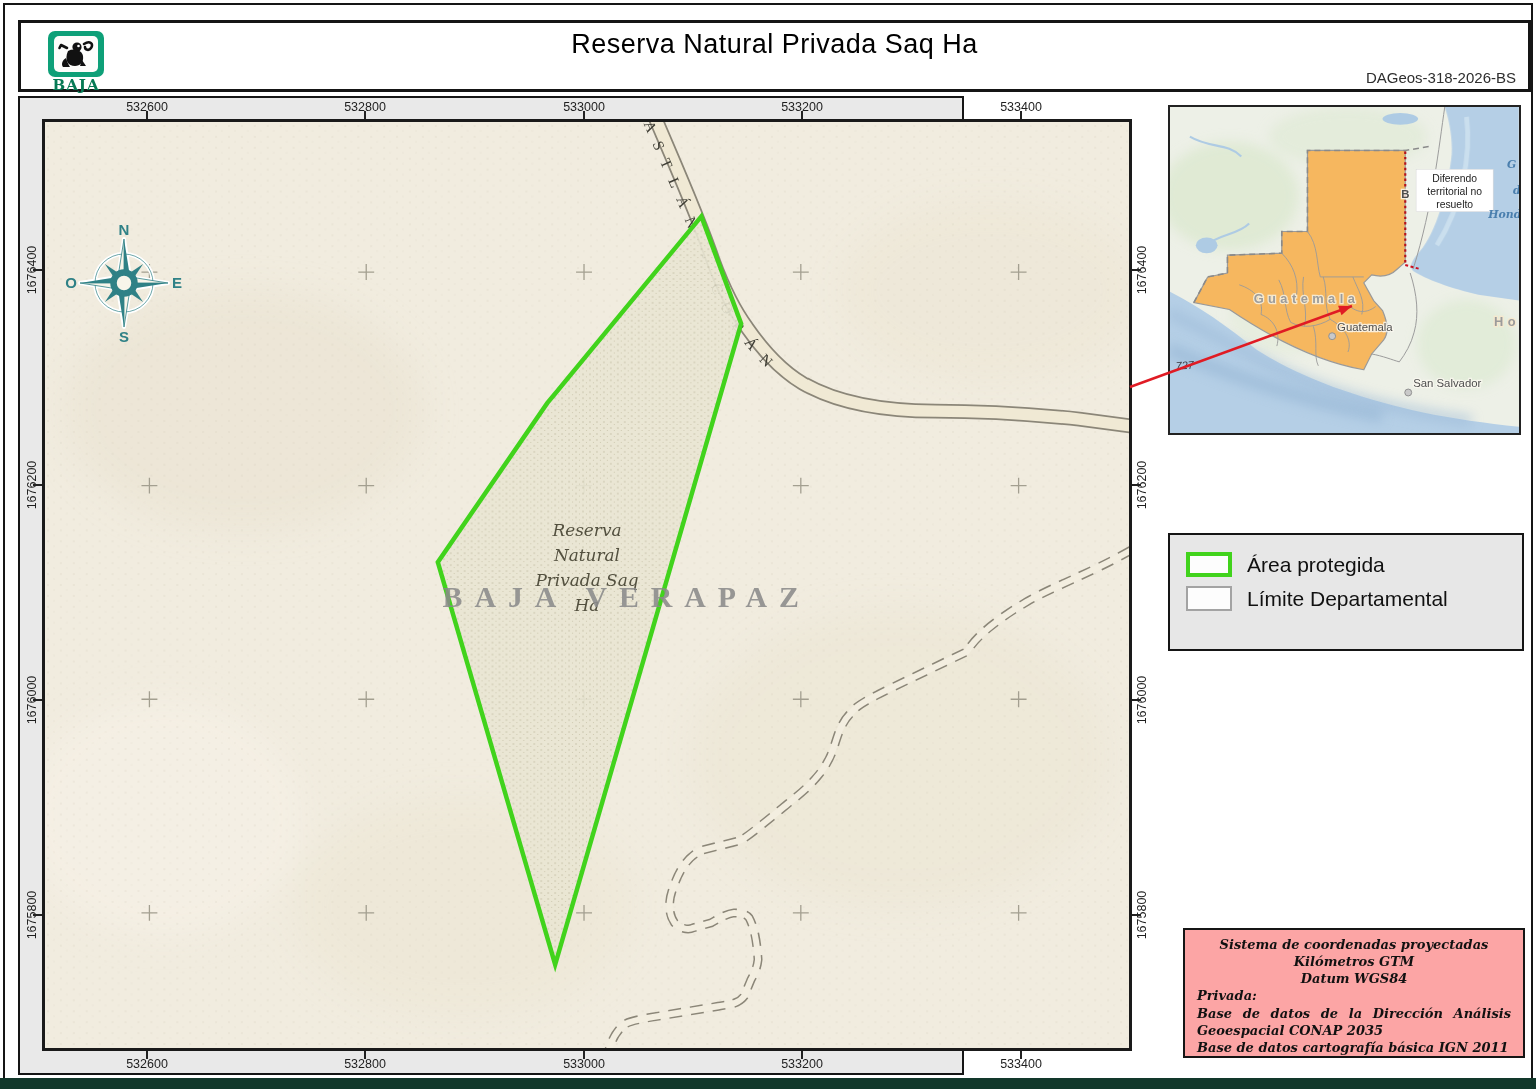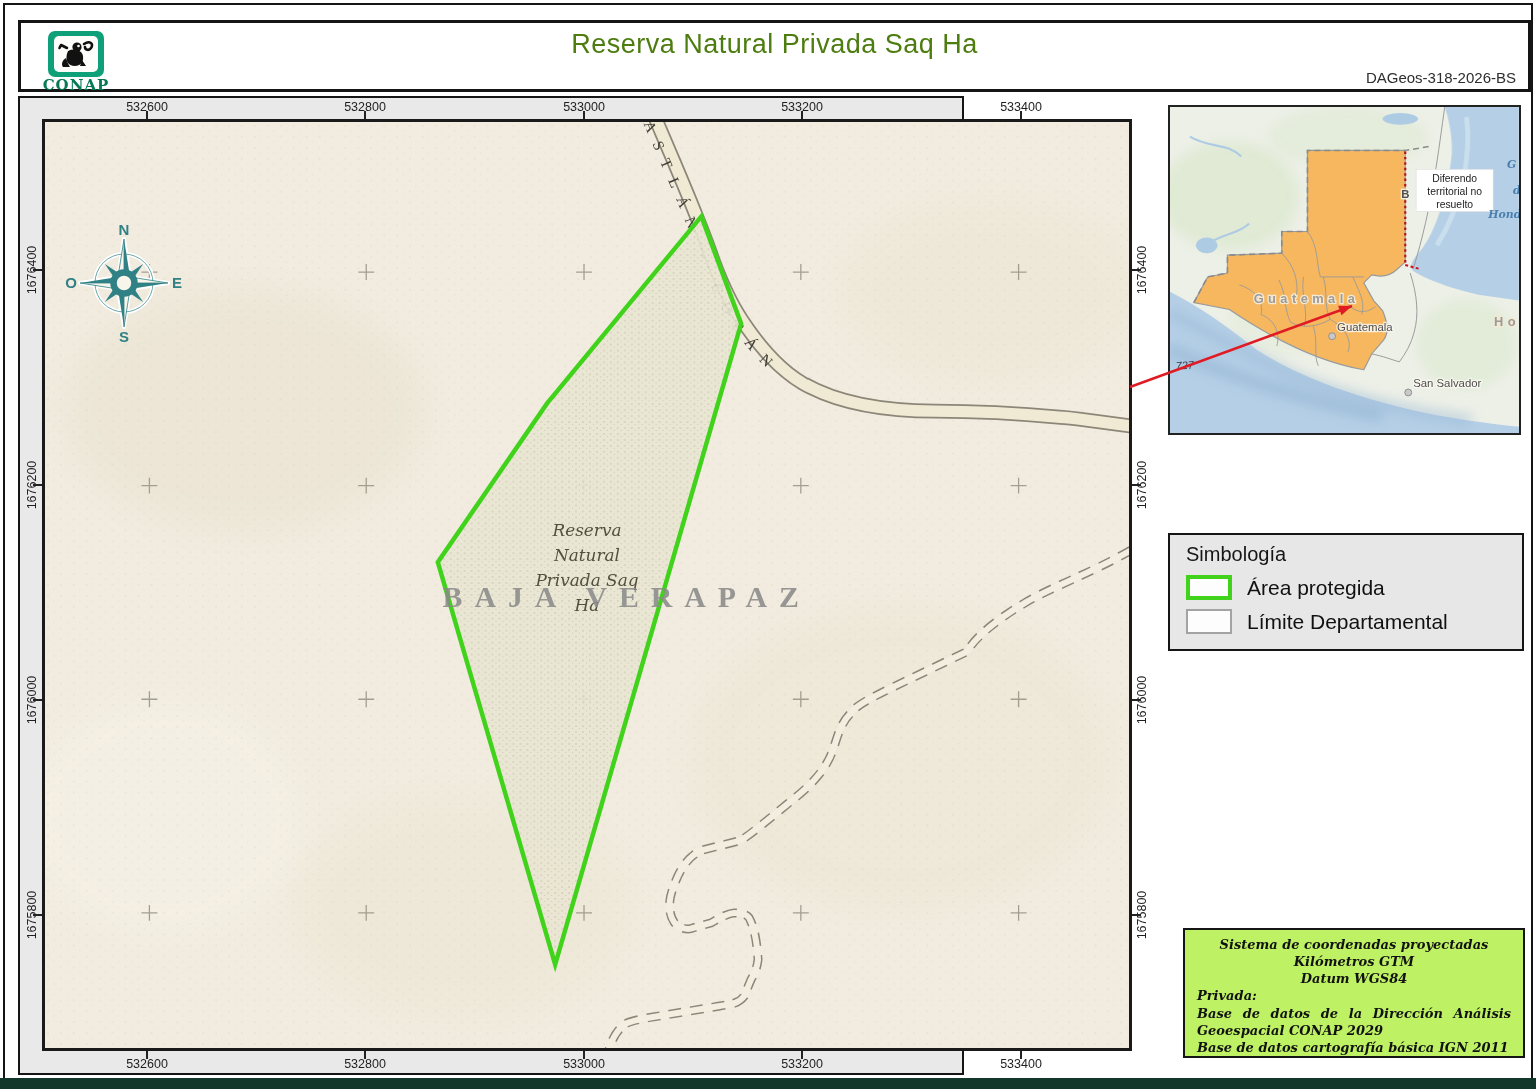--- a/index.html
+++ b/index.html
@@ -7,21 +7,21 @@
         font-family:"Liberation Sans",sans-serif;}
   .page-frame{position:absolute;left:3px;top:3px;right:3px;bottom:10px;border:2px solid #151515;border-bottom:none;pointer-events:none;}
 
   
   .header-box{position:absolute;left:18px;top:20px;width:1513px;height:72px;border:3px solid #151515;box-sizing:border-box;background:#fff;}
   .logo{position:absolute;left:27px;top:8px;width:56px;height:46px;background:#0ea078;border-radius:7px;}
   .logo-inner{position:absolute;left:6px;top:5px;width:44px;height:36px;background:#fdfdfb;border-radius:5px;}
   .logo-word{position:absolute;left:12px;top:53px;width:86px;text-align:center;font-family:"DejaVu Serif",serif;
              font-weight:bold;font-size:15px;letter-spacing:1px;color:#067a55;}
   .map-title{position:absolute;left:0;top:6px;width:100%;text-align:center;font-size:27px;font-weight:500;
-             color:#4d7c0f;letter-spacing:.5px;}
+             color:#000000;letter-spacing:.5px;}
   .doc-id{position:absolute;right:12px;bottom:3px;font-size:15px;color:#2e2e2e;}
 
   
   .map-box{position:absolute;left:18px;top:96px;width:946px;height:979px;border:2px solid #151515;
            box-sizing:border-box;background:#e9e9e9;}
   .map-frame{position:absolute;left:22px;top:21px;width:1090px;height:932px;border:3px solid #1a1a1a;
              box-sizing:border-box;background:#f1ecdf;overflow:hidden;}
   .map-frame svg{position:absolute;left:0;top:0;width:100%;height:100%;}
   .coord{position:absolute;font-size:12.5px;color:#1e1e1e;text-align:center;}
   .coord-t{width:60px;top:2px;}
@@ -53,21 +53,21 @@
               box-sizing:border-box;background:#e7e7e7;padding:8px 16px;}
   .legend-title{font-size:20px;color:#161616;}
   .legend-row{display:flex;align-items:center;margin-top:9px;}
   .swatch{width:46px;height:25px;background:#fdfdfd;box-sizing:border-box;margin-right:15px;}
   .swatch-gray{border:2.5px solid #a3a3a3;}
   .swatch-green{border:4px solid #41d31c;}
   .legend-label{font-size:21px;color:#111;}
 
   
   .credits-box{position:absolute;left:1183px;top:928px;width:342px;height:130px;border:2.5px solid #151515;
-               box-sizing:border-box;background:#bef264;padding:6px 12px 4px 12px;
+               box-sizing:border-box;background:#fca5a5;padding:6px 12px 4px 12px;
                font-family:"DejaVu Serif",serif;font-style:italic;font-weight:bold;
                font-size:13px;line-height:1.32;color:#111;}
   .cred-center{text-align:center;}
   .cred-just{text-align:justify;}
 
   
   .footer-bar{position:absolute;left:0;top:1078px;width:1536px;height:11px;background:#12382b;}
 
   
   .leader{position:absolute;left:0;top:0;width:1536px;height:1089px;pointer-events:none;}
@@ -102,21 +102,21 @@
           <g fill="#111">
             <circle cx="23" cy="11" r="4.6"></circle>
             <path d="M14 15 C 20 12, 28 14, 29 20 C 30 26, 26 30, 21 30 C 14 30, 10 24, 14 15 Z"></path>
             <path d="M12 22 C 8 24, 7 29, 9 31 L 16 31 C 14 28, 13 25, 12 22 Z"></path>
             <path d="M28 24 l4 6 h-6 Z"></path>
           </g>
           <circle cx="24.5" cy="10" r="1.3" fill="#fff"></circle>
         </svg>
       </div>
     </div>
-    <div class="logo-word">CONAP</div>
+    <div class="logo-word">BAJA</div>
     <div class="map-title">Reserva Natural Privada Saq Ha</div>
     <div class="doc-id">DAGeos-318-2026-BS</div>
   </div>
 
   <div class="map-box">
 
     <div class="coord coord-t" style="left:97px">532600</div>
     <div class="coord coord-t" style="left:315px">532800</div>
     <div class="coord coord-t" style="left:534px">533000</div>
     <div class="coord coord-t" style="left:752px">533200</div>
@@ -346,34 +346,33 @@
       <text class="in-depth" x="6" y="266" transform="rotate(-4 6 266)">727</text>
     </svg>
   </div>
 
   <svg class="leader">
     <line x1="1130" y1="387" x2="1352" y2="306" stroke="#e01b24" stroke-width="2.5"></line>
     <polygon points="0,0 -13,5 -13,-5" fill="#e01b24" transform="translate(1352,306) rotate(-20)"></polygon>
   </svg>
 
   <div class="legend-box">
-    <div class="legend-title">Simbología</div>
     <div class="legend-row">
       <div class="swatch swatch-green"></div>
       <div class="legend-label">Área protegida</div>
     </div>
     <div class="legend-row">
       <div class="swatch swatch-gray"></div>
       <div class="legend-label">Límite Departamental</div>
     </div>
   </div>
 
   <div class="credits-box">
     <div class="cred-center">Sistema de coordenadas proyectadas</div>
     <div class="cred-center">Kilómetros GTM</div>
     <div class="cred-center">Datum WGS84</div>
     <div>Privada:</div>
-    <div class="cred-just">Base de datos de la Dirección Análisis Geoespacial CONAP 2029</div>
+    <div class="cred-just">Base de datos de la Dirección Análisis Geoespacial CONAP 2035</div>
     <div>Base de datos cartografía básica IGN 2011</div>
   </div>
 
   <div class="footer-bar"></div>
 </div>
 
 </body></html>

